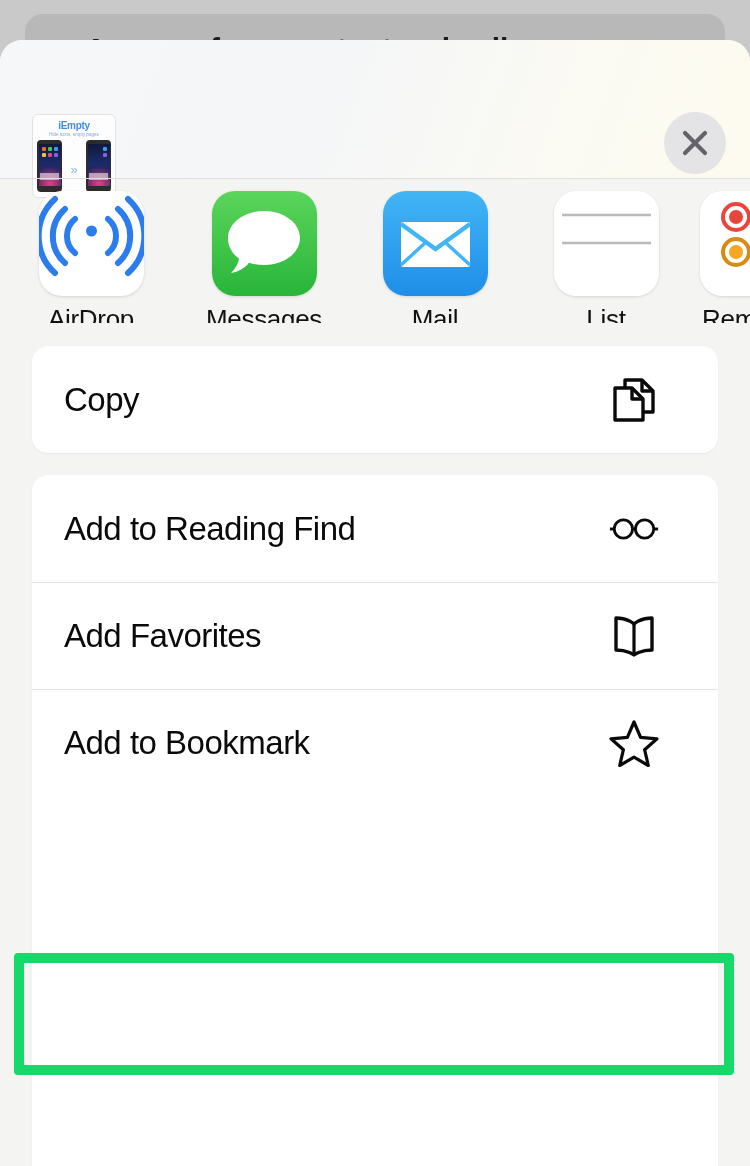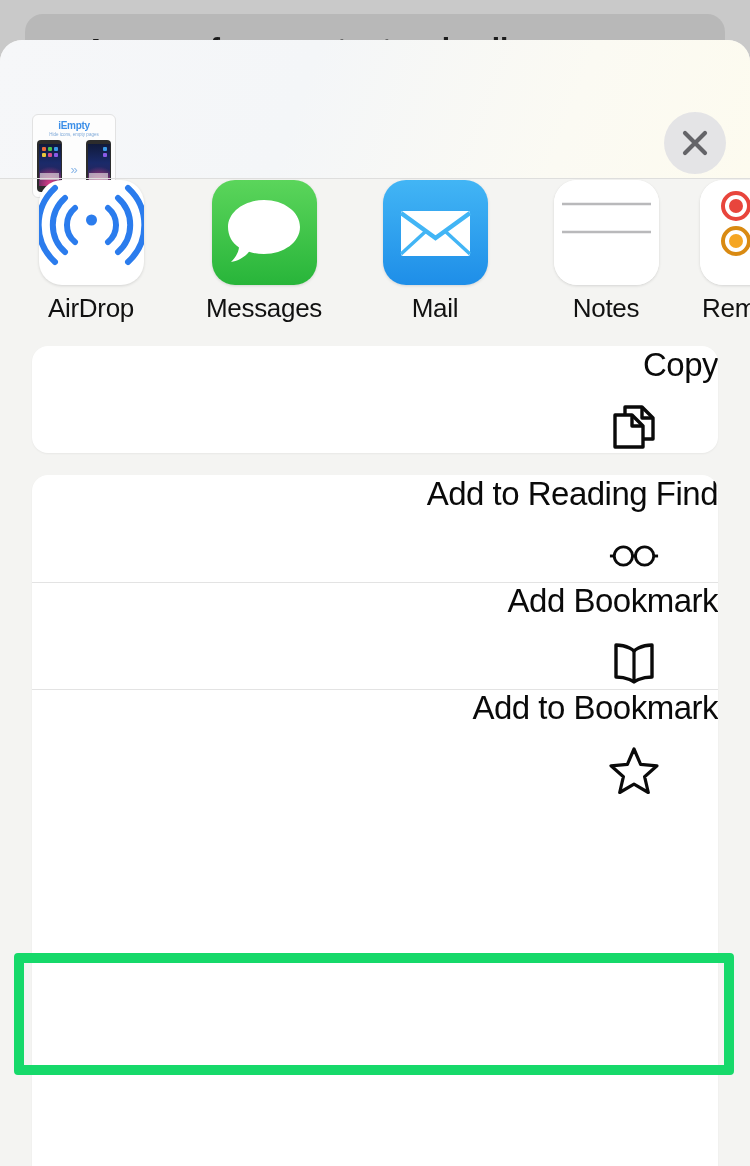--- a/index.html
+++ b/index.html
@@ -184,21 +184,21 @@
 
   
   #apps-strip {
     position: relative;
     height: 145px;
     border-top: 1px solid #dededd;
     overflow: hidden;
   }
   .app {
     position: absolute;
-    top: 1px;
+    top: 12px;
     width: 130px;
     text-align: center;
   }
   .app-icon {
     width: 105px;
     height: 105px;
     margin: 0 auto;
     border-radius: 23px;
     position: relative;
     overflow: hidden;
@@ -234,23 +234,22 @@
     overflow: hidden;
     box-shadow: 0 1px 2px rgba(0,0,0,.05);
   }
   #card-copy   { top: 23px;  height: 107px; }
   #card-group  { top: 152px; height: 772px; }
 
   .row {
     position: relative;
     height: 107px;
     display: flex;
-    align-items: flex-end;
+    align-items: center;
     cursor: pointer;
-    flex-direction: column;
   }
   .row + .row::before {
     content: "";
     position: absolute;
     left: 0; right: 0; top: 0;
     height: 1px;
     background: #e3e3e3;
   }
   .row-label {
     margin-left: 32px;
@@ -377,21 +376,21 @@
     <div class="app" id="app-3">
       <div class="app-icon">
         <svg width="105" height="105" viewBox="0 0 105 105">
           <rect x="0" y="0" width="105" height="105" fill="#fff"></rect>
           <g stroke="#b9b9bb" stroke-width="2.6">
             <line x1="8" y1="24" x2="97" y2="24"></line>
             <line x1="8" y1="52" x2="97" y2="52"></line>
           </g>
         </svg>
       </div>
-      <div class="app-label">Notes</div>
+      <div class="app-label">List</div>
     </div>
 
     <div class="app" id="app-4">
       <div class="app-icon">
         <svg width="105" height="105" viewBox="0 0 105 105">
           <rect x="0" y="0" width="105" height="105" fill="#fff"></rect>
           <circle cx="36" cy="26" r="13" fill="none" stroke="#e8453c" stroke-width="4"></circle>
           <circle cx="36" cy="26" r="7" fill="#e8453c"></circle>
           <circle cx="36" cy="61" r="13" fill="none" stroke="#d98a12" stroke-width="4"></circle>
           <circle cx="36" cy="61" r="7" fill="#f5a623"></circle>
@@ -426,21 +425,21 @@
             <circle cx="16" cy="15" r="9.5" fill="none" stroke="#0a0a0a" stroke-width="3"></circle>
             <circle cx="38" cy="15" r="9.5" fill="none" stroke="#0a0a0a" stroke-width="3"></circle>
             <path d="M25.5 15 H28.5" stroke="#0a0a0a" stroke-width="3"></path>
             <path d="M2 15 H6.5" stroke="#0a0a0a" stroke-width="3"></path>
             <path d="M47.5 15 H52" stroke="#0a0a0a" stroke-width="3"></path>
           </svg>
         </div>
       </div>
 
       <div class="row">
-        <div class="row-label">Add Bookmark</div>
+        <div class="row-label">Add Favorites</div>
         <div class="row-icon">
           <svg width="48" height="44" viewBox="0 0 48 44">
             <path d="M24 10 C24 10 18 4 6 4 V36 C18 36 24 41 24 41 C24 41 30 36 42 36 V4
                      C30 4 24 10 24 10 Z" fill="#fff" stroke="#0a0a0a" stroke-width="3.4" stroke-linejoin="round"></path>
             <path d="M24 10 V41" stroke="#0a0a0a" stroke-width="3.2"></path>
           </svg>
         </div>
       </div>
 
       <div class="row">

